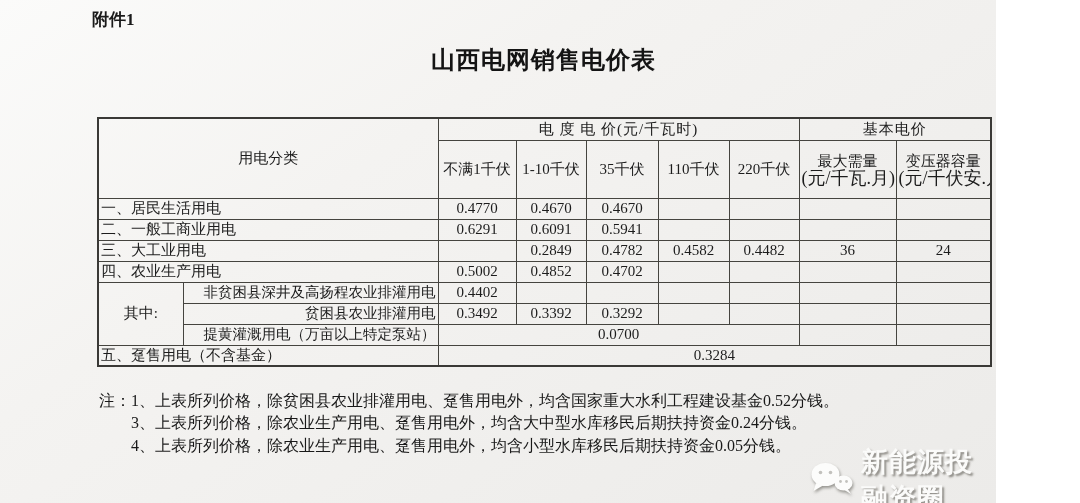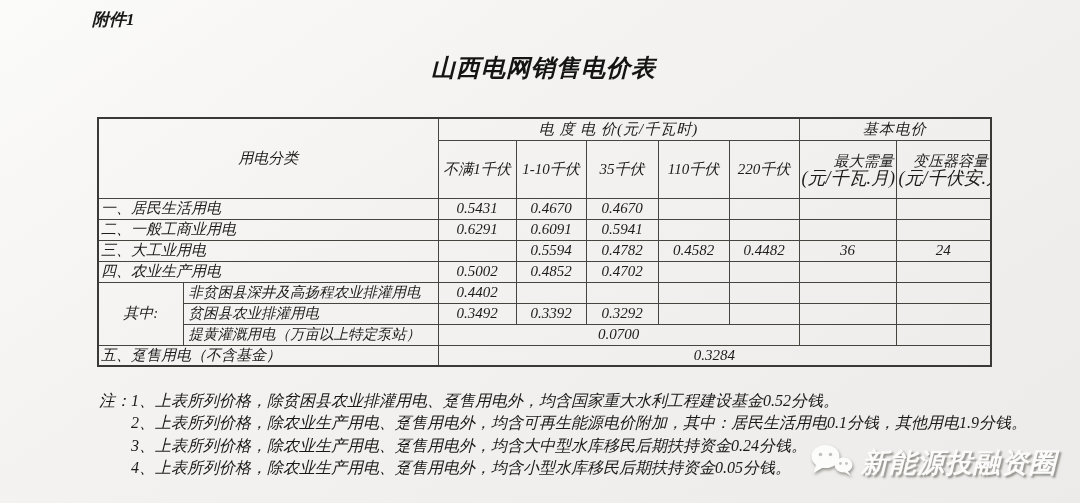--- a/index.html
+++ b/index.html
@@ -3,38 +3,37 @@
 <meta charset="utf-8">
 <style>
   * { margin: 0; padding: 0; box-sizing: border-box; }
   html, body { width: 1080px; height: 503px; }
   body {
     font-family: "Liberation Serif", "DejaVu Serif", serif;
     overflow: hidden;
   }
   .page {
     position: relative;
-    width: 1080px;
+    width: 996px;
     height: 503px;
     background: linear-gradient(145deg, #fbfbfa 0%, #f4f3f1 35%, #efeeec 75%, #ecebe9 100%);
     color: #1e1e1e;
-    font-style: italic;
   }
   .attachment {
     position: absolute;
     left: 92px;
     top: 8px;
     font-size: 17px;
     font-weight: bold;
     color: #1a1a1a;
   }
   .doc-title {
     position: absolute;
     left: 97px;
-    top: 52px;
+    top: 44px;
     width: 893px;
     text-align: center;
     font-size: 24px;
     font-weight: bold;
     letter-spacing: 1px;
     color: #141414;
   }
   table.price-table {
     position: absolute;
     left: 97px;
@@ -51,23 +50,23 @@
     height: 21px;
     padding: 0 2px;
     text-align: center;
     vertical-align: middle;
     overflow: hidden;
     white-space: nowrap;
   }
   .price-table td.group-hdr { height: 22px; letter-spacing: 1px; }
   .price-table td.sub-hdr { height: 58px; }
   .price-table td.lbl { text-align: left; }
-  .price-table td.sublbl { text-align: left; padding-left: 5px; font-size: 14.5px; }
+  .price-table td.sublbl { text-align: right; padding-left: 5px; font-size: 14.5px; }
   .price-table .unit-line { font-size: 18px; display: block; line-height: 16px; }
-  .price-table .hdr-name { display: block; line-height: 18px; text-align: right; }
+  .price-table .hdr-name { display: block; line-height: 18px; }
   .notes {
     position: absolute;
     left: 99px;
     top: 390px;
     font-size: 16px;
     line-height: 22.4px;
     color: #191919;
     white-space: nowrap;
   }
   .note-line { white-space: nowrap; }
@@ -127,42 +126,42 @@
           <span class="unit-line">(元/千瓦.月)</span>
         </td>
         <td class="sub-hdr">
           <span class="hdr-name">变压器容量</span>
           <span class="unit-line">(元/千伏安.月)</span>
         </td>
       </tr>
 
       <tr>
         <td colspan="2" class="lbl">一、居民生活用电</td>
-        <td>0.5431</td>
+        <td>0.4770</td>
         <td>0.4670</td>
         <td>0.4670</td>
         <td></td>
         <td></td>
         <td></td>
         <td></td>
       </tr>
       <tr>
         <td colspan="2" class="lbl">二、一般工商业用电</td>
         <td>0.6291</td>
         <td>0.6091</td>
         <td>0.5941</td>
         <td></td>
         <td></td>
         <td></td>
         <td></td>
       </tr>
       <tr>
         <td colspan="2" class="lbl">三、大工业用电</td>
         <td></td>
-        <td>0.5594</td>
+        <td>0.2849</td>
         <td>0.4782</td>
         <td>0.4582</td>
         <td>0.4482</td>
         <td>36</td>
         <td>24</td>
       </tr>
       <tr>
         <td colspan="2" class="lbl">四、农业生产用电</td>
         <td>0.5002</td>
         <td>0.4852</td>
@@ -203,21 +202,20 @@
 
       <tr>
         <td colspan="2" class="lbl">五、趸售用电（不含基金）</td>
         <td colspan="7">0.3284</td>
       </tr>
     </tbody>
   </table>
 
   <div class="notes">
     <div class="note-line"><span>注：</span><span>1、上表所列价格，除贫困县农业排灌用电、趸售用电外，均含国家重大水利工程建设基金0.52分钱。</span></div>
-    <div class="note-line indent">2、上表所列价格，除农业生产用电、趸售用电外，均含可再生能源电价附加，其中：居民生活用电0.1分钱，其他用电1.9分钱。</div>
     <div class="note-line indent">3、上表所列价格，除农业生产用电、趸售用电外，均含大中型水库移民后期扶持资金0.24分钱。</div>
     <div class="note-line indent">4、上表所列价格，除农业生产用电、趸售用电外，均含小型水库移民后期扶持资金0.05分钱。</div>
   </div>
 
   <div class="watermark">
     <span>
       <svg width="44" height="33" viewBox="0 0 44 33">
         <g fill="#fcfcfb">
           <ellipse cx="15.5" cy="12.5" rx="14" ry="11.5"></ellipse>
           <polygon points="6,21 3.5,29 13,23.5"></polygon>

